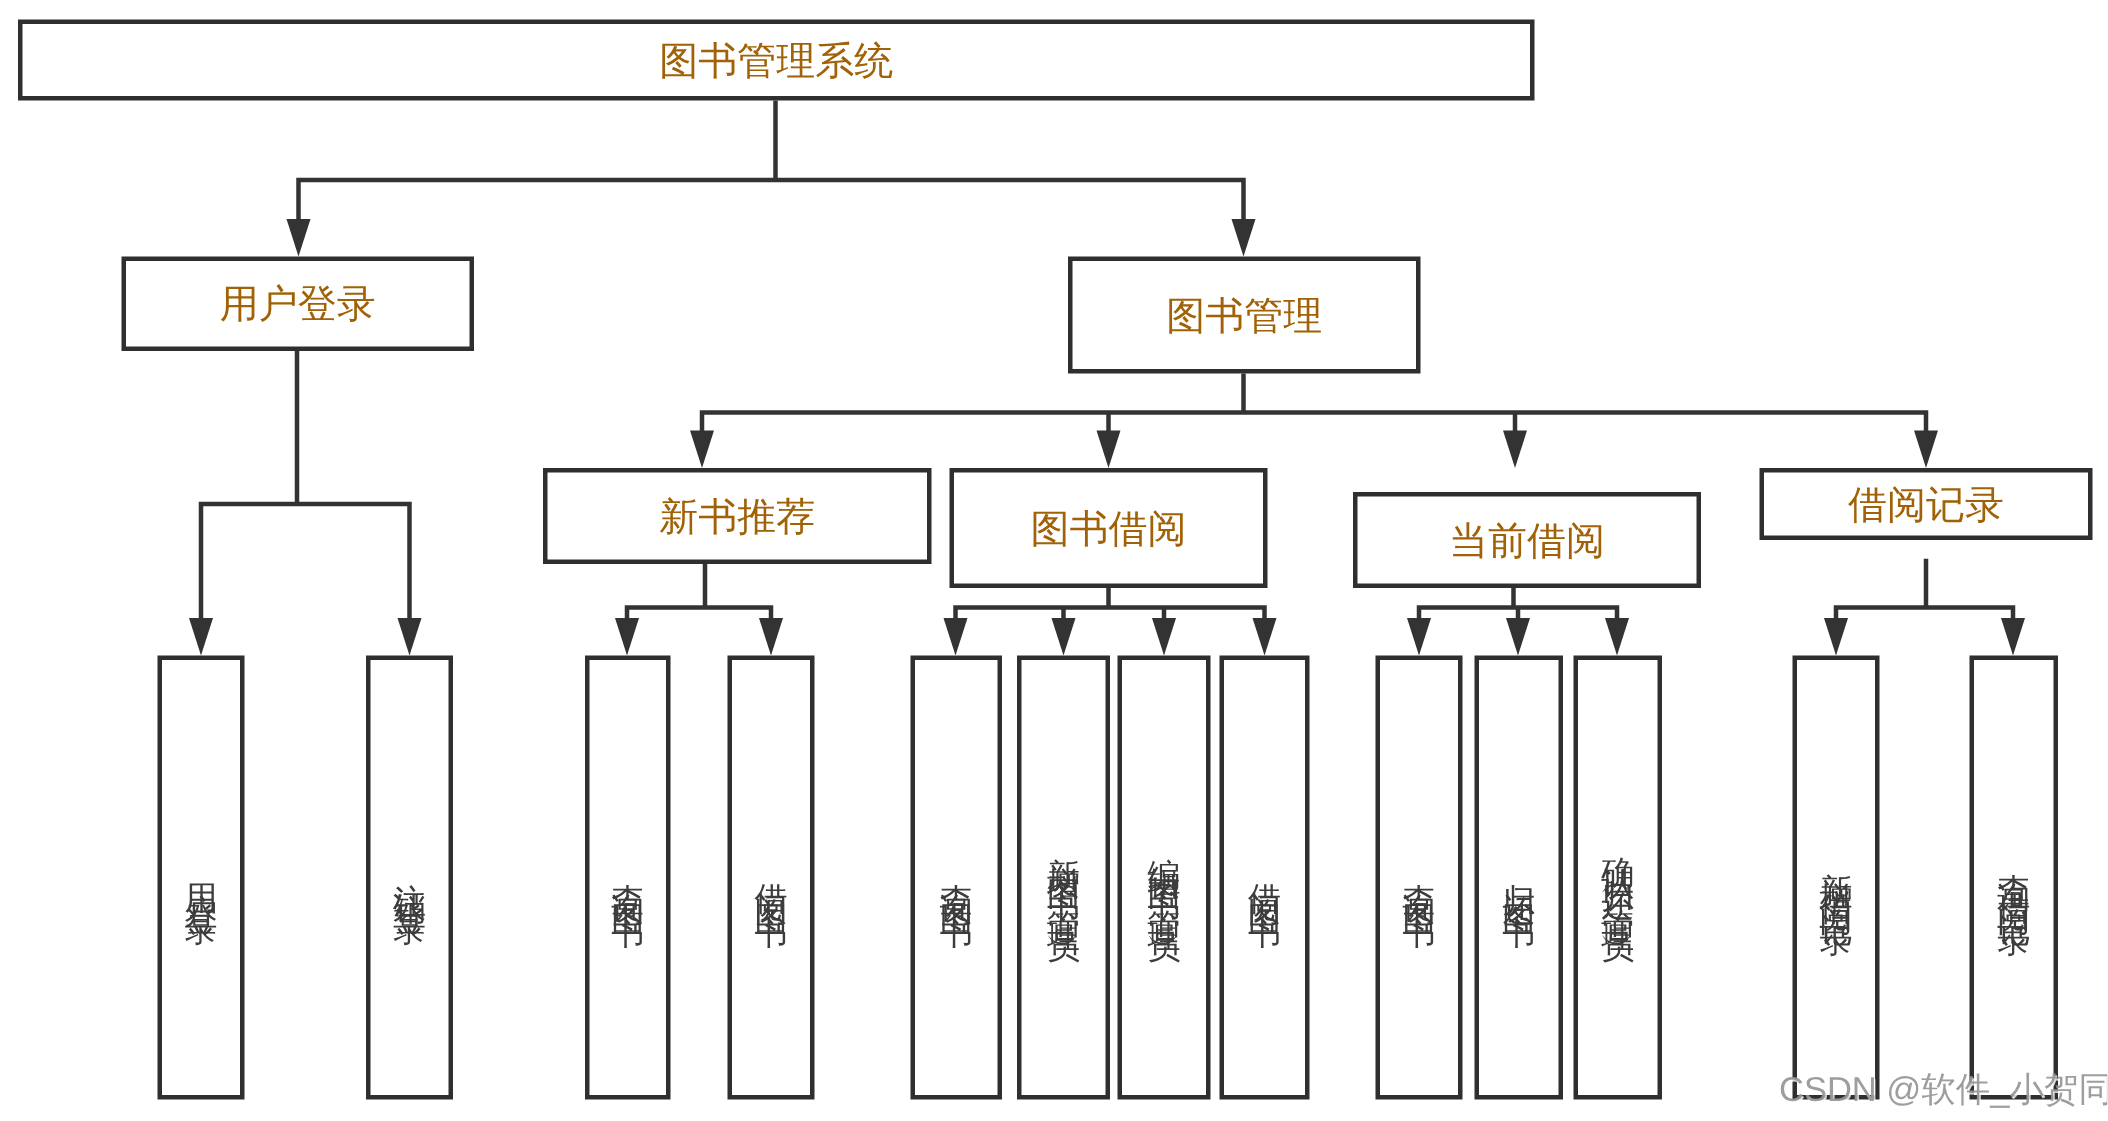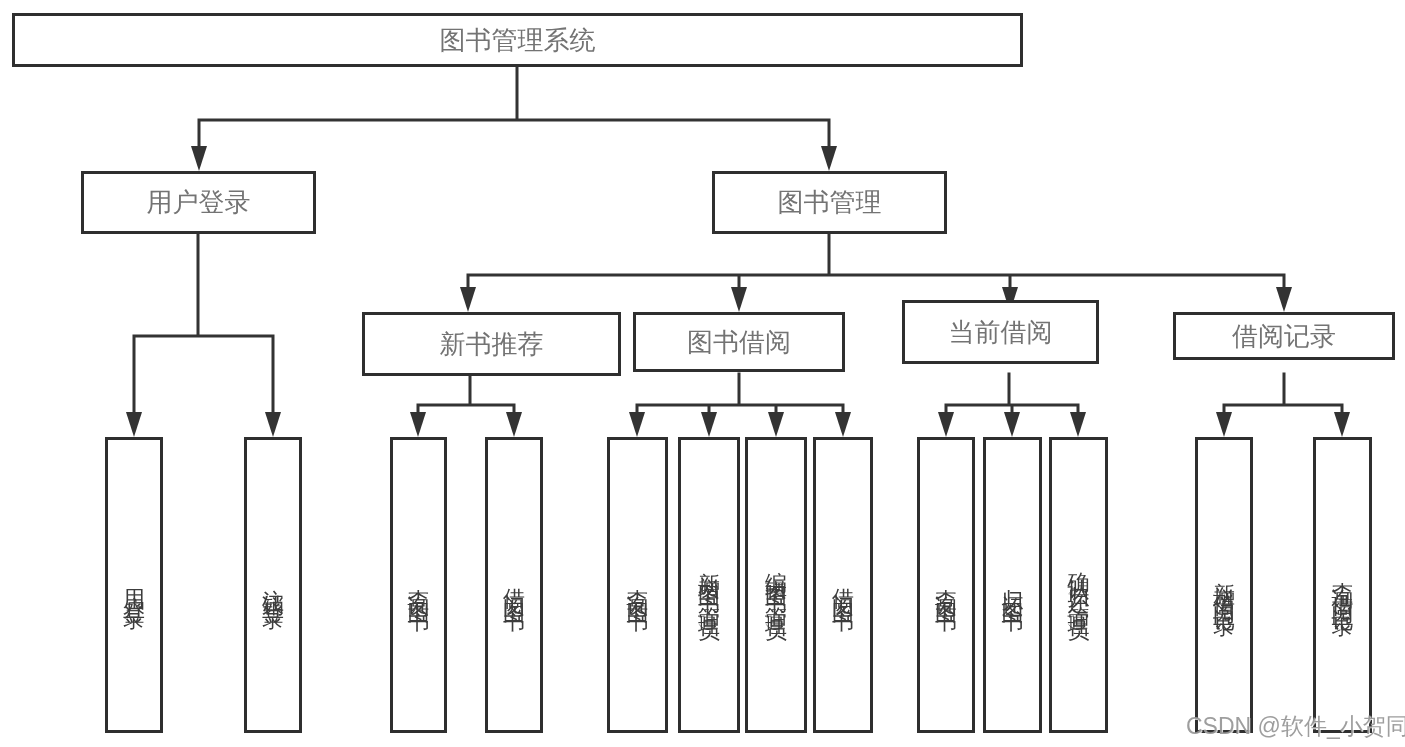--- a/index.html
+++ b/index.html
@@ -7,21 +7,21 @@
     position:relative;width:1405px;height:747px;background:#ffffff;overflow:hidden;
     font-family:"Liberation Sans","DejaVu Sans",sans-serif;
   }
   .canvas *{box-sizing:border-box;}
   svg.connectors{position:absolute;left:0;top:0;z-index:1;}
   svg.connectors path{stroke:#333333;stroke-width:3;fill:none;stroke-linecap:square;}
   svg.connectors polygon{fill:#333333;stroke:none;}
   .hbox{
     position:absolute;z-index:2;background:#ffffff;border:3px solid #2f2f2f;
     display:flex;align-items:center;justify-content:center;
-    font-size:26px;color:#737373;white-space:nowrap;
+    font-size:26px;color:#a16207;white-space:nowrap;
   }
   .vbox{
     position:absolute;z-index:2;background:#ffffff;border:3px solid #2f2f2f;
     display:flex;align-items:center;justify-content:center;
     top:437px;height:296px;
   }
   .vbox .vlabel{
     writing-mode:vertical-rl;text-orientation:mixed;
     font-size:22px;letter-spacing:7px;line-height:1;color:#3c3c3c;white-space:nowrap;
   }
@@ -79,31 +79,31 @@
     </g>
   </svg>
 
   <div class="hbox" style="left:12px;top:13px;width:1011px;height:54px">
     <span>图书管理系统</span>
   </div>
 
   <div class="hbox" style="left:81px;top:171px;width:235px;height:63px">
     <span>用户登录</span>
   </div>
-  <div class="hbox" style="left:712px;top:171px;width:235px;height:63px">
+  <div class="hbox" style="left:712px;top:171px;width:235px;height:78px">
     <span>图书管理</span>
   </div>
 
   <div class="hbox" style="left:362px;top:312px;width:259px;height:64px">
     <span>新书推荐</span>
   </div>
-  <div class="hbox" style="left:633px;top:312px;width:212px;height:60px">
+  <div class="hbox" style="left:633px;top:312px;width:212px;height:80px">
     <span>图书借阅</span>
   </div>
-  <div class="hbox" style="left:902px;top:300px;width:197px;height:64px">
+  <div class="hbox" style="left:902px;top:328px;width:232px;height:64px">
     <span>当前借阅</span>
   </div>
   <div class="hbox" style="left:1173px;top:312px;width:222px;height:48px">
     <span>借阅记录</span>
   </div>
 
   <div class="vbox" style="left:105px;width:58px">
     <span class="vlabel">用户登录</span>
   </div>
   <div class="vbox" style="left:244px;width:58px">

